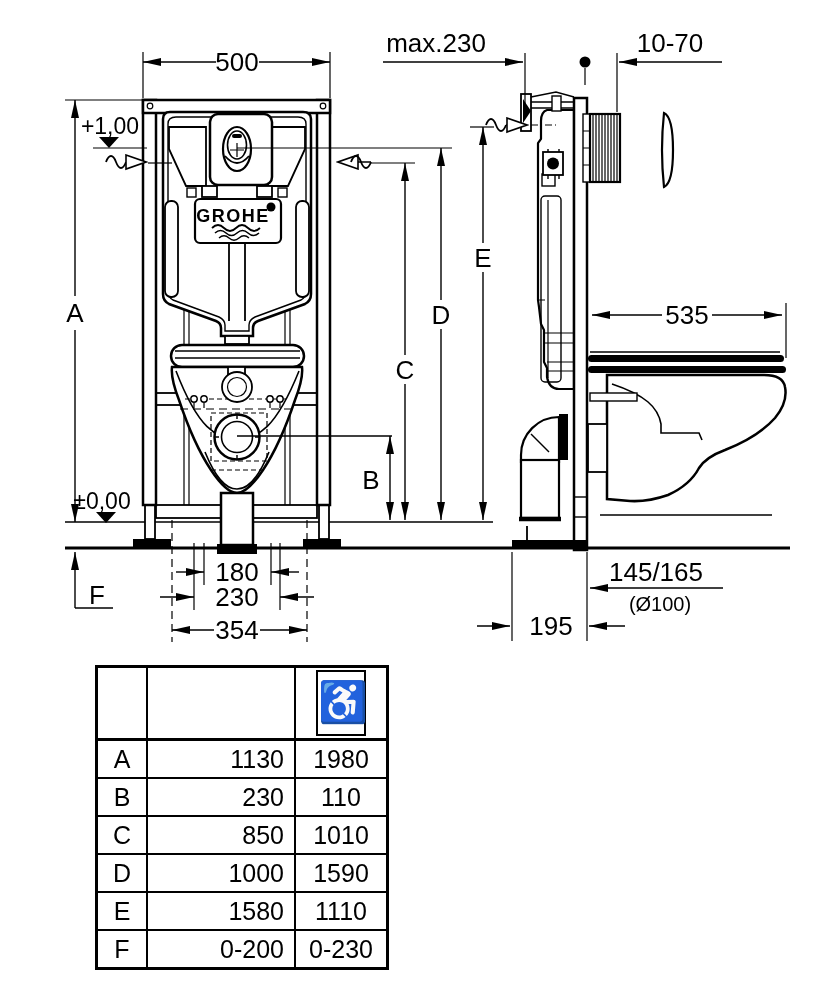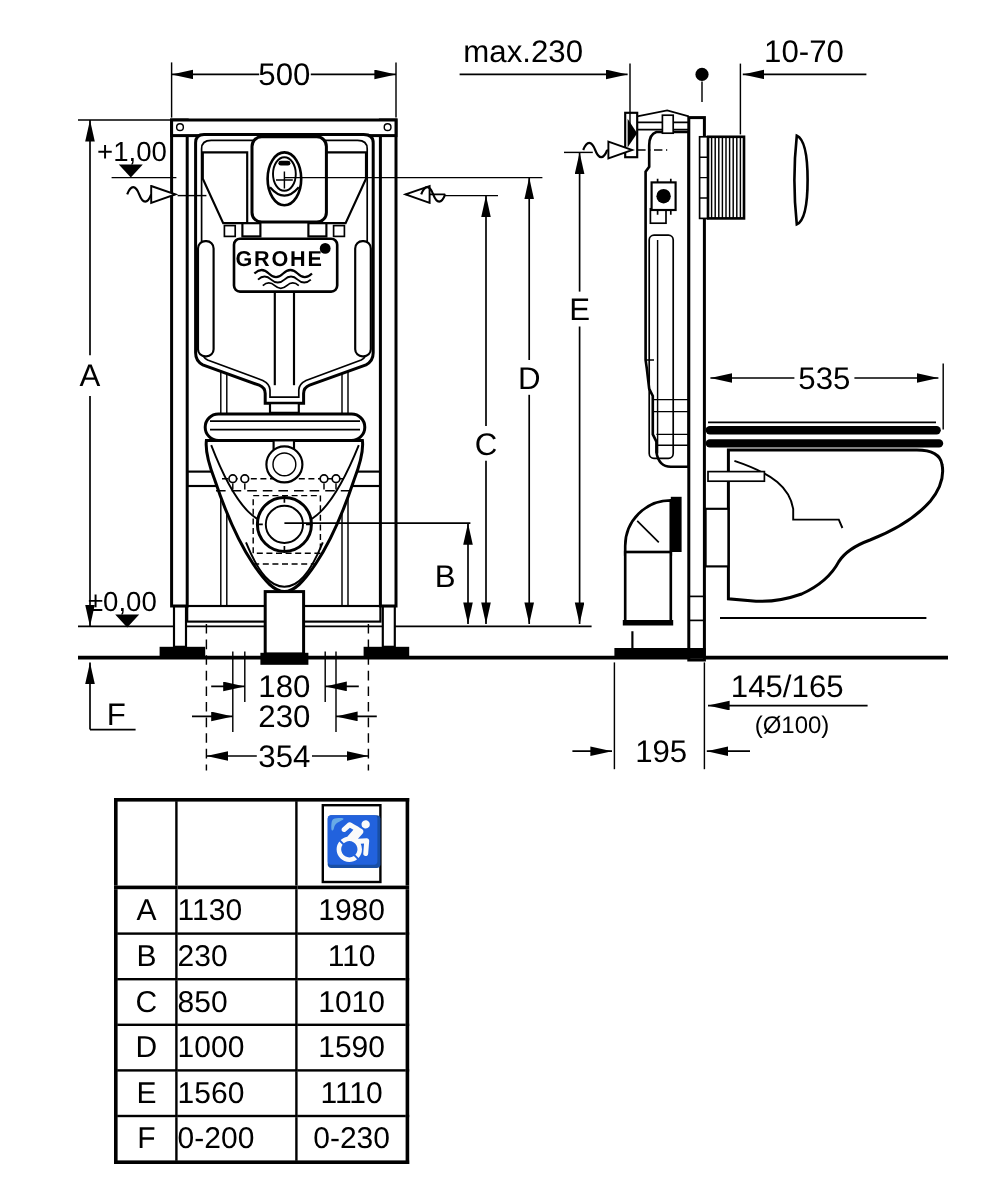--- a/index.html
+++ b/index.html
@@ -25,21 +25,21 @@
   .d1{stroke-dasharray:8 5;}
   .d2{stroke-dasharray:5 3;}
   .dd{stroke-dasharray:7 3 1 3;}
   
   .dim-table{position:absolute;left:95px;top:665px;border-collapse:collapse;
              border:3px solid #000;background:#fff;}
   .dim-table td{border:2px solid #000;height:36px;font-size:25px;color:#000;
                 padding:0;vertical-align:middle;}
   .dim-table tr.hdr td{height:70px;border-bottom:3px solid #000;}
   td.c1{width:48px;text-align:center;}
-  td.c2{width:88px;padding-right:10px;}
+  td.c2{width:88px;text-align:right;padding-right:10px;padding-left:48px;}
   td.c3{width:90px;text-align:center;}
   .icon-box{display:inline-block;border:2px solid #000;width:46px;height:62px;
             line-height:60px;font-size:40px;text-align:center;vertical-align:middle;}
 </style>
 </head>
 <body>
 
 <div id="stage">
 
 <svg width="834" height="1000" viewBox="0 0 834 1000">
@@ -355,21 +355,21 @@
     <td class="c2">850</td>
     <td class="c3">1010</td>
   </tr>
   <tr>
     <td class="c1">D</td>
     <td class="c2">1000</td>
     <td class="c3">1590</td>
   </tr>
   <tr>
     <td class="c1">E</td>
-    <td class="c2">1560</td>
+    <td class="c2">1580</td>
     <td class="c3">1110</td>
   </tr>
   <tr>
     <td class="c1">F</td>
     <td class="c2">0-200</td>
     <td class="c3">0-230</td>
   </tr>
 </tbody>
     </table>
 

